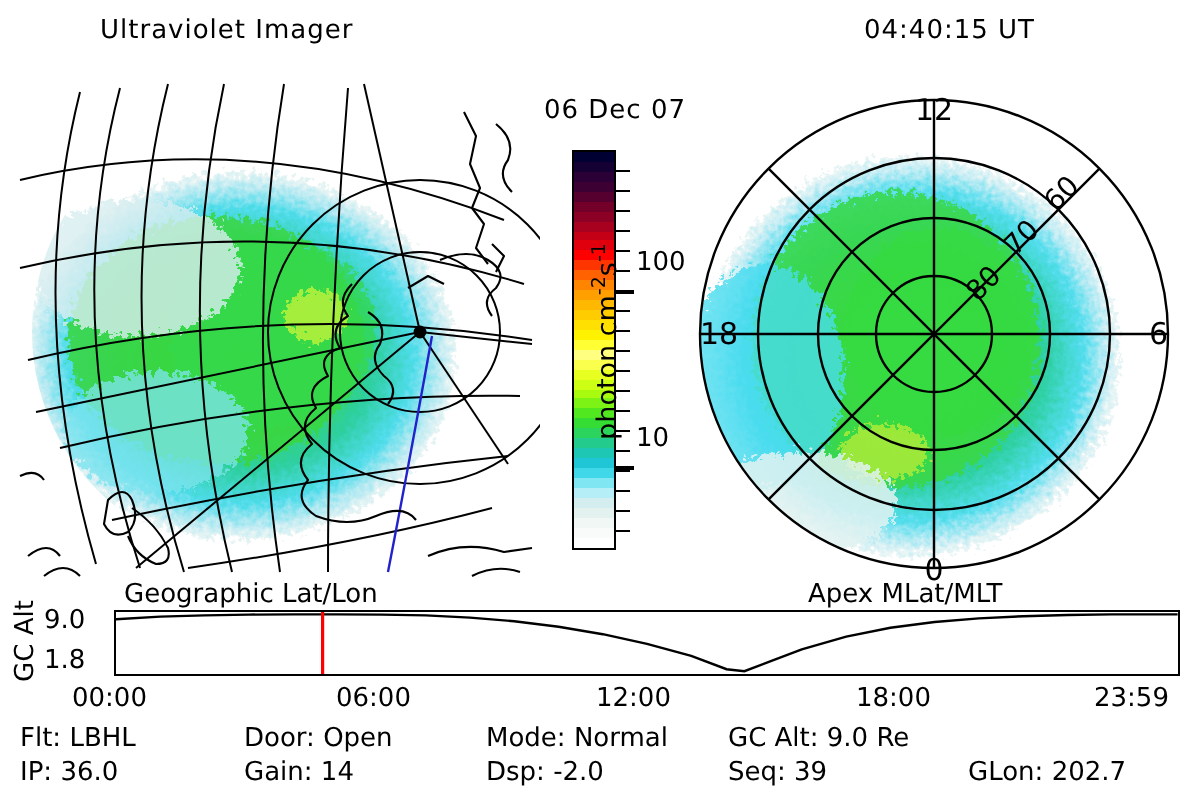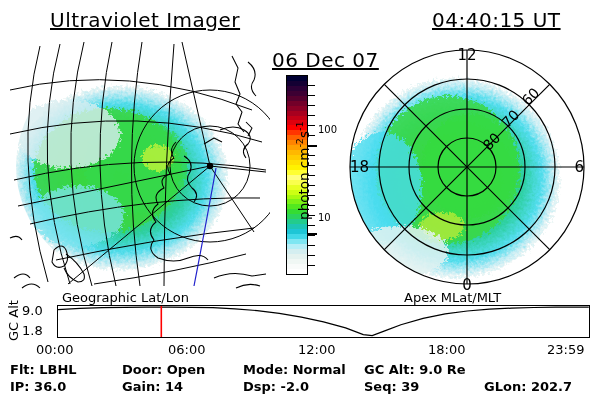--- a/index.html
+++ b/index.html
@@ -3,40 +3,40 @@
 <meta charset="utf-8">
 <style>
   html,body{margin:0;padding:0;background:#ffffff;}
   body{
     width:600px;height:400px;position:relative;overflow:hidden;
     font-family:"DejaVu Sans","Liberation Sans",sans-serif;
     color:#000000;
     -webkit-font-smoothing:none;
   }
   .hdr{position:absolute;top:8px;left:0;width:600px;height:22px;}
-  .hdr span{position:absolute;font-size:20px;letter-spacing:.5px;white-space:nowrap;text-decoration:underline;}
+  .hdr span{position:absolute;font-size:13px;letter-spacing:.5px;white-space:nowrap;}
   #hdr-title{left:50px;}
   #hdr-date{left:272px;margin-top:40px;}
   #hdr-time{left:432px;}
 
   
   .panel{position:absolute;}
   #geo-panel{left:8px;top:38px;width:262px;height:252px;}
   #mlt-panel{left:338px;top:38px;width:258px;height:258px;}
   .panel svg{display:block;}
 
   
   #cbar-wrap{position:absolute;left:268px;top:60px;width:70px;height:235px;}
   #cbar-box{position:absolute;left:18px;top:15px;width:22px;height:200px;
             border:1.3px solid #000;box-sizing:border-box;}
   .cband{width:100%;}
   #cbar-ticks{position:absolute;left:40px;top:15px;width:8px;height:200px;}
   .ctick{position:absolute;left:0;width:7px;height:1.3px;background:#000;}
   .ctick.lng{width:9px;height:1.6px;}
-  .clab{position:absolute;left:50px;font-size:10px;white-space:nowrap;}
+  .clab{position:absolute;left:50px;font-size:13px;white-space:nowrap;}
   #cbar-axis-label{
     position:absolute;left:-60px;top:102px;width:190px;
     transform:rotate(-90deg);transform-origin:center center;
     text-align:center;font-size:13.5px;white-space:nowrap;
   }
   #cbar-axis-label sup{font-size:9.5px;vertical-align:super;}
 
   
   .cap{position:absolute;font-size:13px;white-space:nowrap;}
   #cap-geo{left:62px;top:290px;}
@@ -48,21 +48,21 @@
   #strip svg{display:block;}
   #ylab{position:absolute;left:4px;top:300px;width:18px;height:44px;}
   #ylab span{position:absolute;left:-13px;top:13px;width:44px;text-align:center;
              font-size:13px;transform:rotate(-90deg);transform-origin:center center;}
   .ytick{position:absolute;font-size:13px;right:0;white-space:nowrap;}
   #ytick-hi{top:303px;left:22px;}
   #ytick-lo{top:323px;left:22px;}
   .xtick{position:absolute;top:342px;font-size:13px;white-space:nowrap;}
 
   
-  #status{position:absolute;left:0;top:362px;width:600px;font-weight:bold;}
+  #status{position:absolute;left:0;top:362px;width:600px;}
   .srow{position:relative;height:17px;}
   .scell{position:absolute;font-size:13px;white-space:nowrap;}
   .c0{left:10px;} .c1{left:122px;} .c2{left:243px;} .c3{left:364px;} .c4{left:484px;}
 </style>
 </head>
 <body>
 
 <div class="hdr">
   <span id="hdr-title">Ultraviolet Imager</span>
   <span id="hdr-date">06 Dec 07</span>

